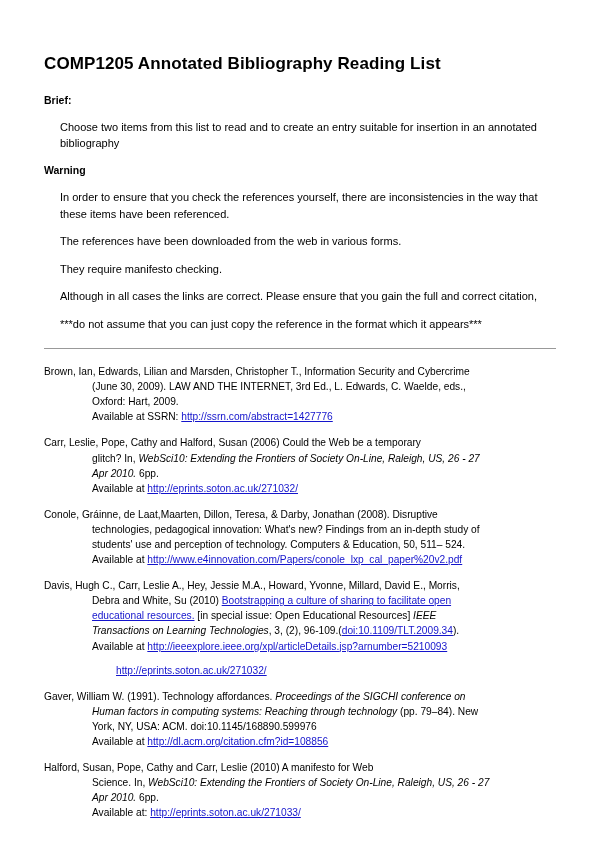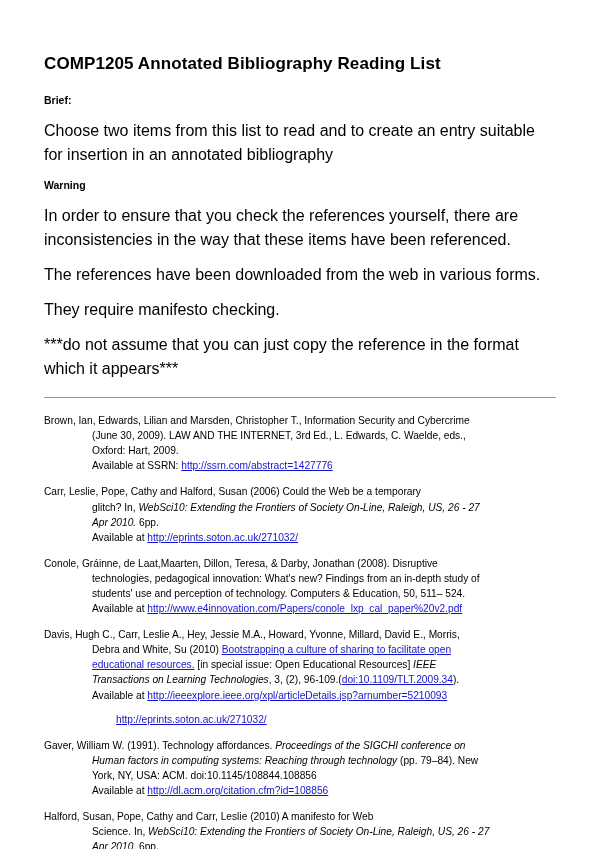--- a/index.html
+++ b/index.html
@@ -24,22 +24,22 @@
     font-weight: bold;
     margin: 0 0 16px 0;
     letter-spacing: 0.1px;
   }
   .section-head {
     font-weight: bold;
     font-size: 10.5px;
     margin: 0 0 11px 0;
   }
   p.para {
-    margin: 0 0 11px 0;
-    font-size: 16px;
+    margin: 0 0 11px 16px;
+    font-size: 11px;
     line-height: 1.5;
   }
   .hr {
     border: none;
     border-top: 1px solid #999999;
     margin: 16px 0 14px 0;
     height: 0;
   }
   .refs {
     margin-top: 15px;
@@ -78,20 +78,21 @@
 
   <h1 class="doc-title">COMP1205 Annotated Bibliography Reading List</h1>
 
   <div class="section-head">Brief:</div>
   <p class="para">Choose two items from this list to read and to create an entry suitable for insertion in an annotated bibliography</p>
 
   <div class="section-head">Warning</div>
   <p class="para">In order to ensure that you check the references yourself, there are inconsistencies in the way that these items have been referenced.</p>
   <p class="para">The references have been downloaded from the web in various forms.</p>
   <p class="para">They require manifesto checking.</p>
+  <p class="para">Although in all cases the links are correct. Please ensure that you gain the full and correct citation,</p>
   <p class="para">***do not assume that you can just copy the reference in the format which it appears***</p>
 
   <hr class="hr">
 
   <div class="refs">
 
     <p class="ref">
       <span>Brown, Ian, Edwards, Lilian and Marsden, Christopher T., Information Security and Cybercrime</span>
       <span class="indent-line">(June 30, 2009). LAW AND THE INTERNET, 3rd Ed., L. Edwards, C. Waelde, eds.,</span>
       <span class="indent-line">Oxford: Hart, 2009.</span>
@@ -117,21 +118,21 @@
       <span class="indent-line"><span>Debra and White, Su (2010) </span><a class="link" href="#">Bootstrapping a culture of sharing to facilitate open</a></span>
       <span class="indent-line"><a class="link" href="#">educational resources.</a><span> [in special issue: Open Educational Resources] </span><span class="ital">IEEE</span></span>
       <span class="indent-line"><span class="ital">Transactions on Learning Technologies</span><span>, 3, (2), 96-109.(</span><a class="link" href="#">doi:10.1109/TLT.2009.34</a><span>).</span></span>
       <span class="indent-line"><span>Available at </span><a class="link" href="#">http://ieeexplore.ieee.org/xpl/articleDetails.jsp?arnumber=5210093</a></span>
       <span class="standalone-link"><a class="link" href="#">http://eprints.soton.ac.uk/271032/</a></span>
     </p>
 
     <p class="ref">
       <span><span>Gaver, William W. (1991). Technology affordances. </span><span class="ital">Proceedings of the SIGCHI conference on</span></span>
       <span class="indent-line"><span class="ital">Human factors in computing systems: Reaching through technology</span><span> (pp. 79–84). New</span></span>
-      <span class="indent-line">York, NY, USA: ACM. doi:10.1145/108844.108856</span>
+      <span class="indent-line">York, NY, USA: ACM. doi:10.1145/168890.599976</span>
       <span class="indent-line"><span>Available at </span><a class="link" href="#">http://dl.acm.org/citation.cfm?id=108856</a></span>
     </p>
 
     <p class="ref">
       <span>Halford, Susan, Pope, Cathy and Carr, Leslie (2010) A manifesto for Web</span>
       <span class="indent-line"><span>Science. In, </span><span class="ital">WebSci10: Extending the Frontiers of Society On-Line, Raleigh, US, 26 - 27</span></span>
       <span class="indent-line"><span class="ital">Apr 2010.</span><span> 6pp.</span></span>
       <span class="indent-line"><span>Available at: </span><a class="link" href="#">http://eprints.soton.ac.uk/271033/</a></span>
     </p>
 

